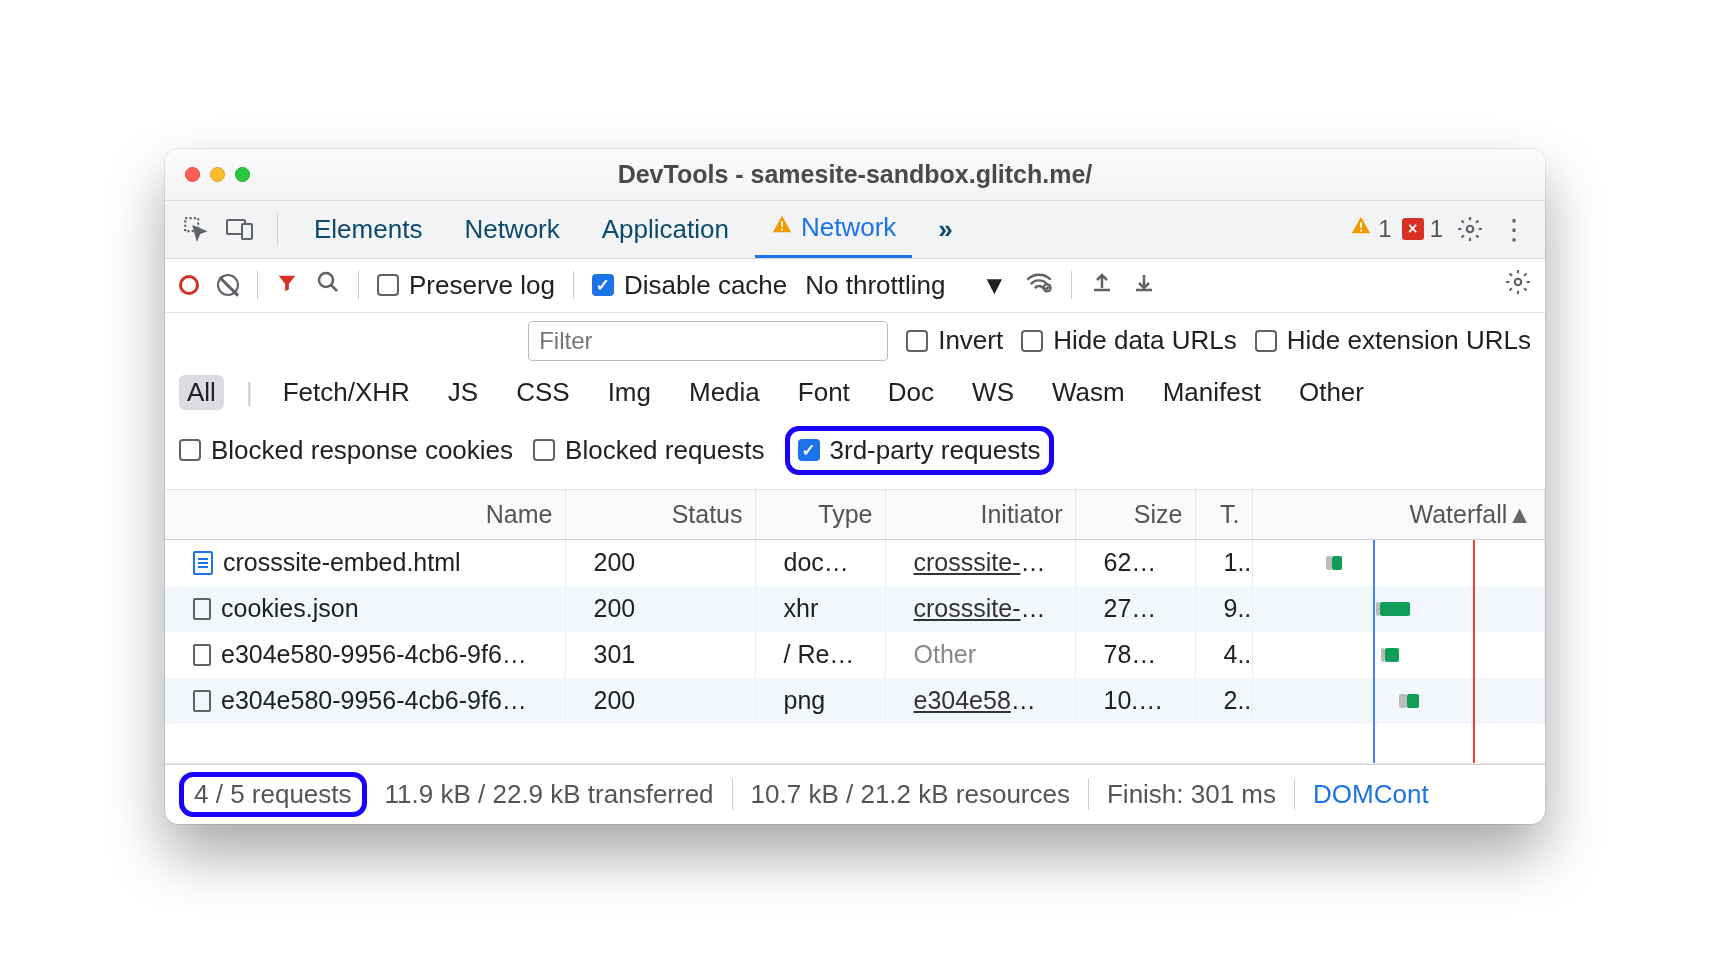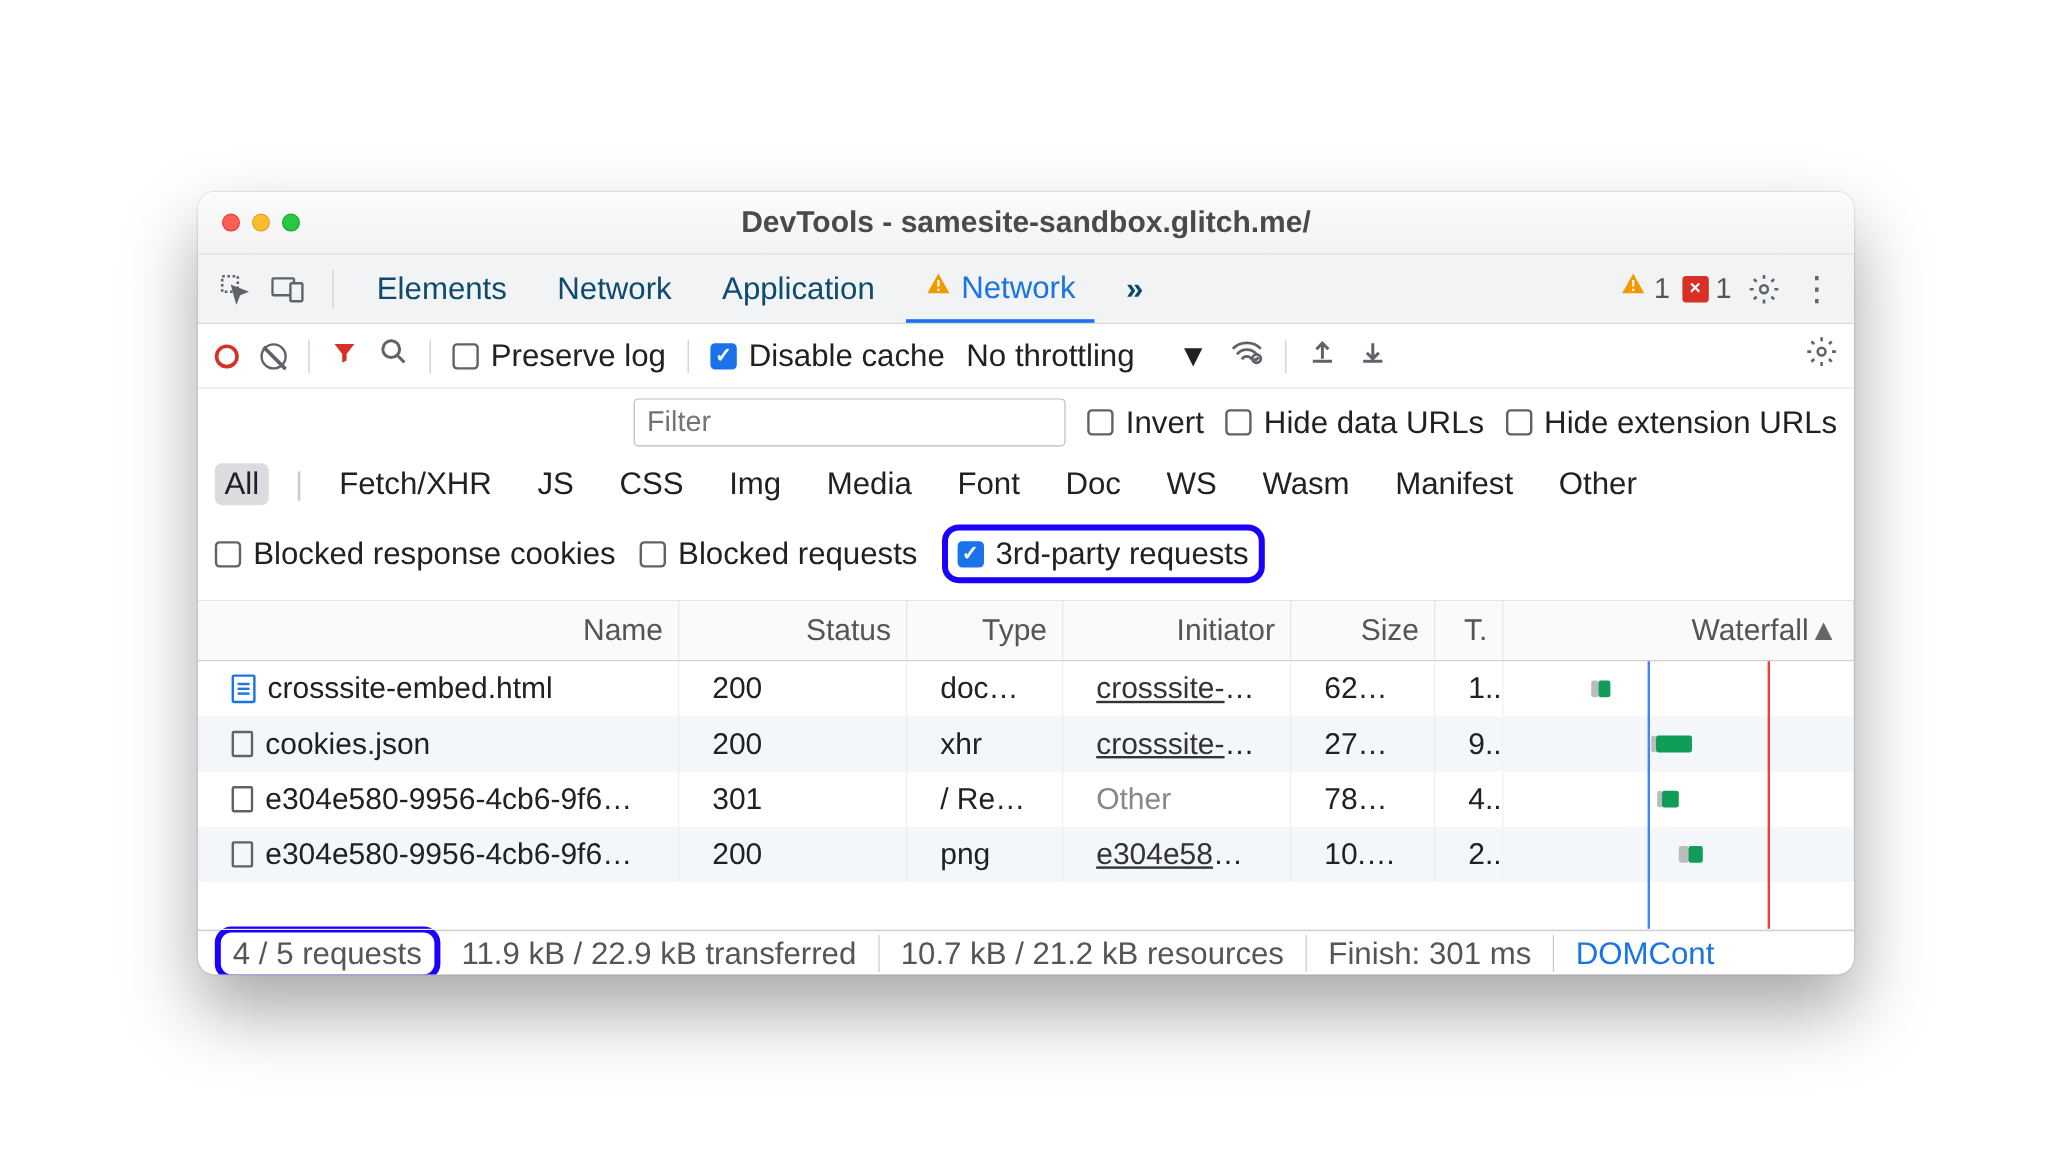--- a/index.html
+++ b/index.html
@@ -76,21 +76,21 @@
   .namecell { display:flex; align-items:center; gap:10px; }
   .fileicon { width:20px; height:24px; border:2px solid #1a73e8; border-radius:2px; display:flex; align-items:center; justify-content:center; flex-shrink:0;}
   .fileicon span { width:10px; height:2px; background:#1a73e8; box-shadow:0 4px 0 #1a73e8, 0 -4px 0 #1a73e8;}
   .docicon { width:18px; height:22px; border:2px solid #5f6368; border-radius:2px; flex-shrink:0;}
   .initlink { text-decoration:underline; color:#333; }
   .initother { color:#888; }
   .wfcell { position:relative; height:30px; }
   .bar { position:absolute; height:14px; top:8px; border-radius:2px;}
   .bar.green { background:#0f9d58;}
   .bar.gray { background:#bbb;}
-  .status { display:flex; align-items:center; height:37px; border-top:1px solid #cfcfcf; padding:0 14px; gap:0; color:#555;}
+  .status { display:flex; align-items:center; height:60px; border-top:1px solid #cfcfcf; padding:0 14px; gap:0; color:#555;}
   .status .seg { padding:0 18px; border-right:1px solid #ccc; white-space:nowrap;}
   .status .seg:last-child{border:none;}
   .domlink { color:#1a73e8;}
   .sort { float:right; color:#666;}
   thead th.waterfall { position: relative; }
 </style>
 </head>
 <body>
 
 <div class="window">

